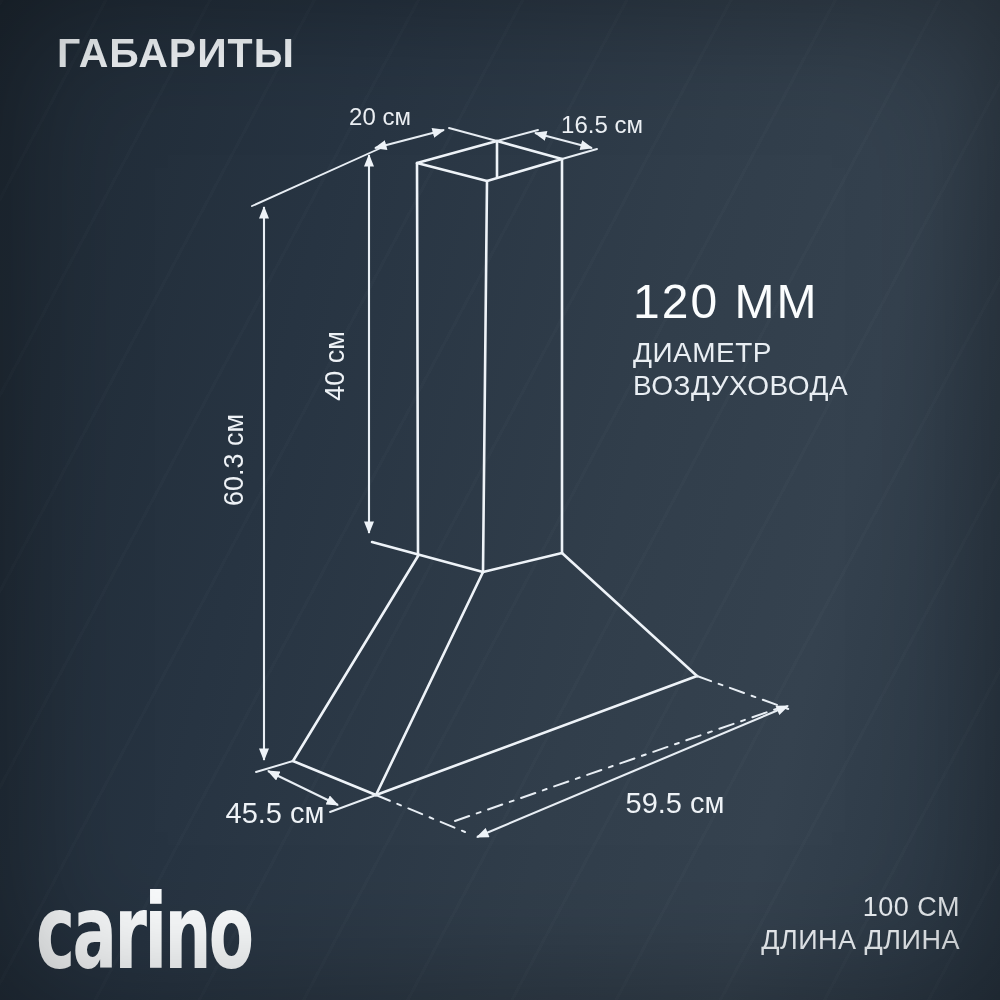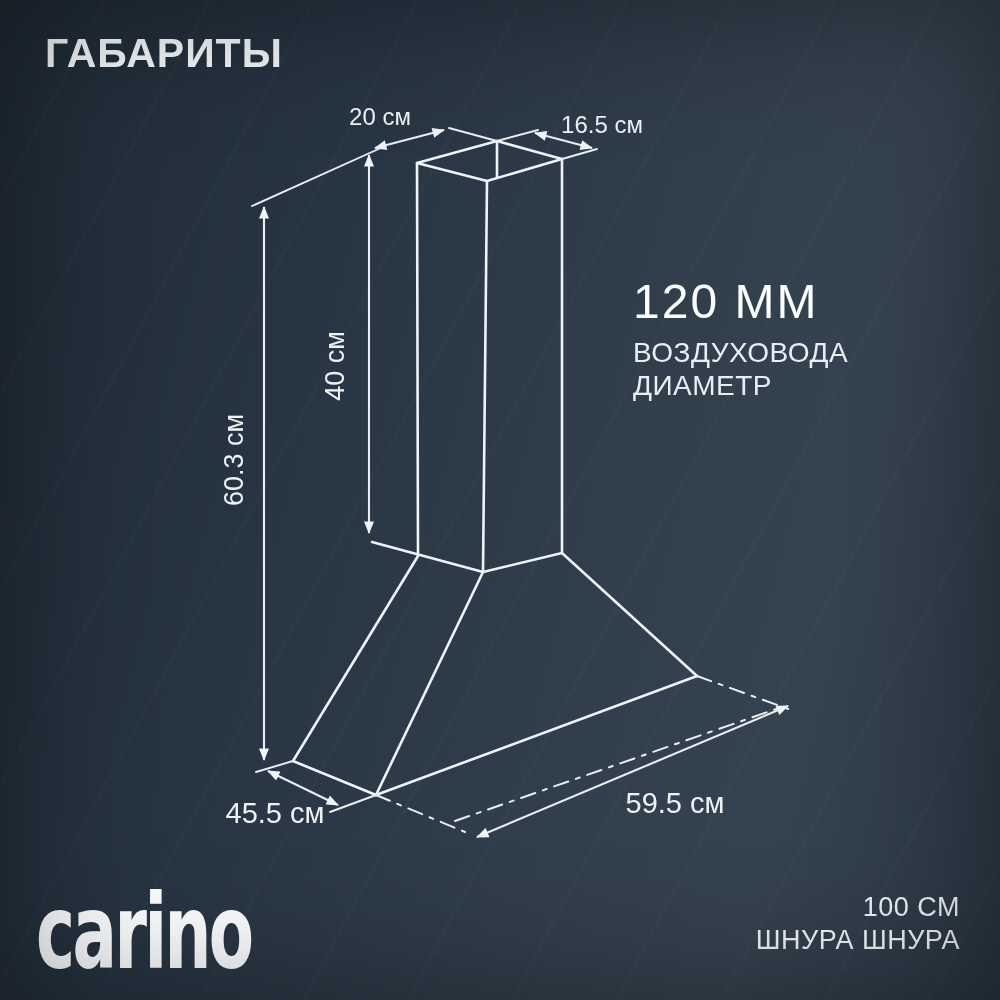--- a/index.html
+++ b/index.html
@@ -9,21 +9,21 @@
     overflow:hidden;
     font-family:"Liberation Sans", sans-serif;
     background:
       repeating-linear-gradient(118deg, rgba(255,255,255,0.016) 0 3px, rgba(255,255,255,0) 3px 92px),
       linear-gradient(104deg, #1f2a35 0%, #273442 30%, #313e4b 60%, #35424f 78%, #2a3744 100%);
     color:#f4f7fa;
   }
   .vignette{position:absolute;inset:0;pointer-events:none;
     box-shadow:inset 0 0 140px rgba(0,0,0,0.38);}
   .page-title{
-    position:absolute;left:45px;top:30px;
+    position:absolute;left:57px;top:30px;
     font-size:41px;font-weight:700;letter-spacing:1px;
     color:#f2f6f9;
   }
   svg.diagram{position:absolute;left:0;top:0;}
   .obj{stroke:#eef3f8;stroke-width:2.6;fill:none;stroke-linecap:round;stroke-linejoin:round;}
   .ext{stroke:#e8eef4;stroke-width:1.9;fill:none;stroke-linecap:round;}
   .dim{stroke:#e8eef4;stroke-width:2.1;fill:none;stroke-linecap:butt;}
   .dd{stroke:#e8eef4;stroke-width:2;fill:none;stroke-dasharray:15 8 4 8;stroke-linecap:round;}
   text.dimlbl{fill:#eef2f6;font-family:"Liberation Sans",sans-serif;}
   .sz24{font-size:24px;}
@@ -101,25 +101,25 @@
     <text class="dimlbl sz24" x="602" y="133" text-anchor="middle">16.5 см</text>
     <text class="dimlbl sz27" x="344" y="366" text-anchor="middle" transform="rotate(-90 344 366)">40 см</text>
     <text class="dimlbl sz27" x="243" y="460" text-anchor="middle" transform="rotate(-90 243 460)">60.3 см</text>
     <text class="dimlbl sz28" x="275" y="823" text-anchor="middle">45.5 см</text>
     <text class="dimlbl sz28" x="675" y="813" text-anchor="middle">59.5 см</text>
   </svg>
 
   <div class="duct-block">
     <div class="duct-value">120 ММ</div>
     <div class="duct-label">
+      <div>ДИАМЕТР</div>
       <div>ВОЗДУХОВОДА</div>
-      <div>ДИАМЕТР</div>
     </div>
   </div>
 
   <div class="brand">carino</div>
   <div class="cord-block">
     <div>100 СМ</div>
-    <div>ШНУРА ШНУРА</div>
+    <div>ДЛИНА ДЛИНА</div>
   </div>
 
   <div class="vignette"></div>
 </div>
 
 </body></html>

